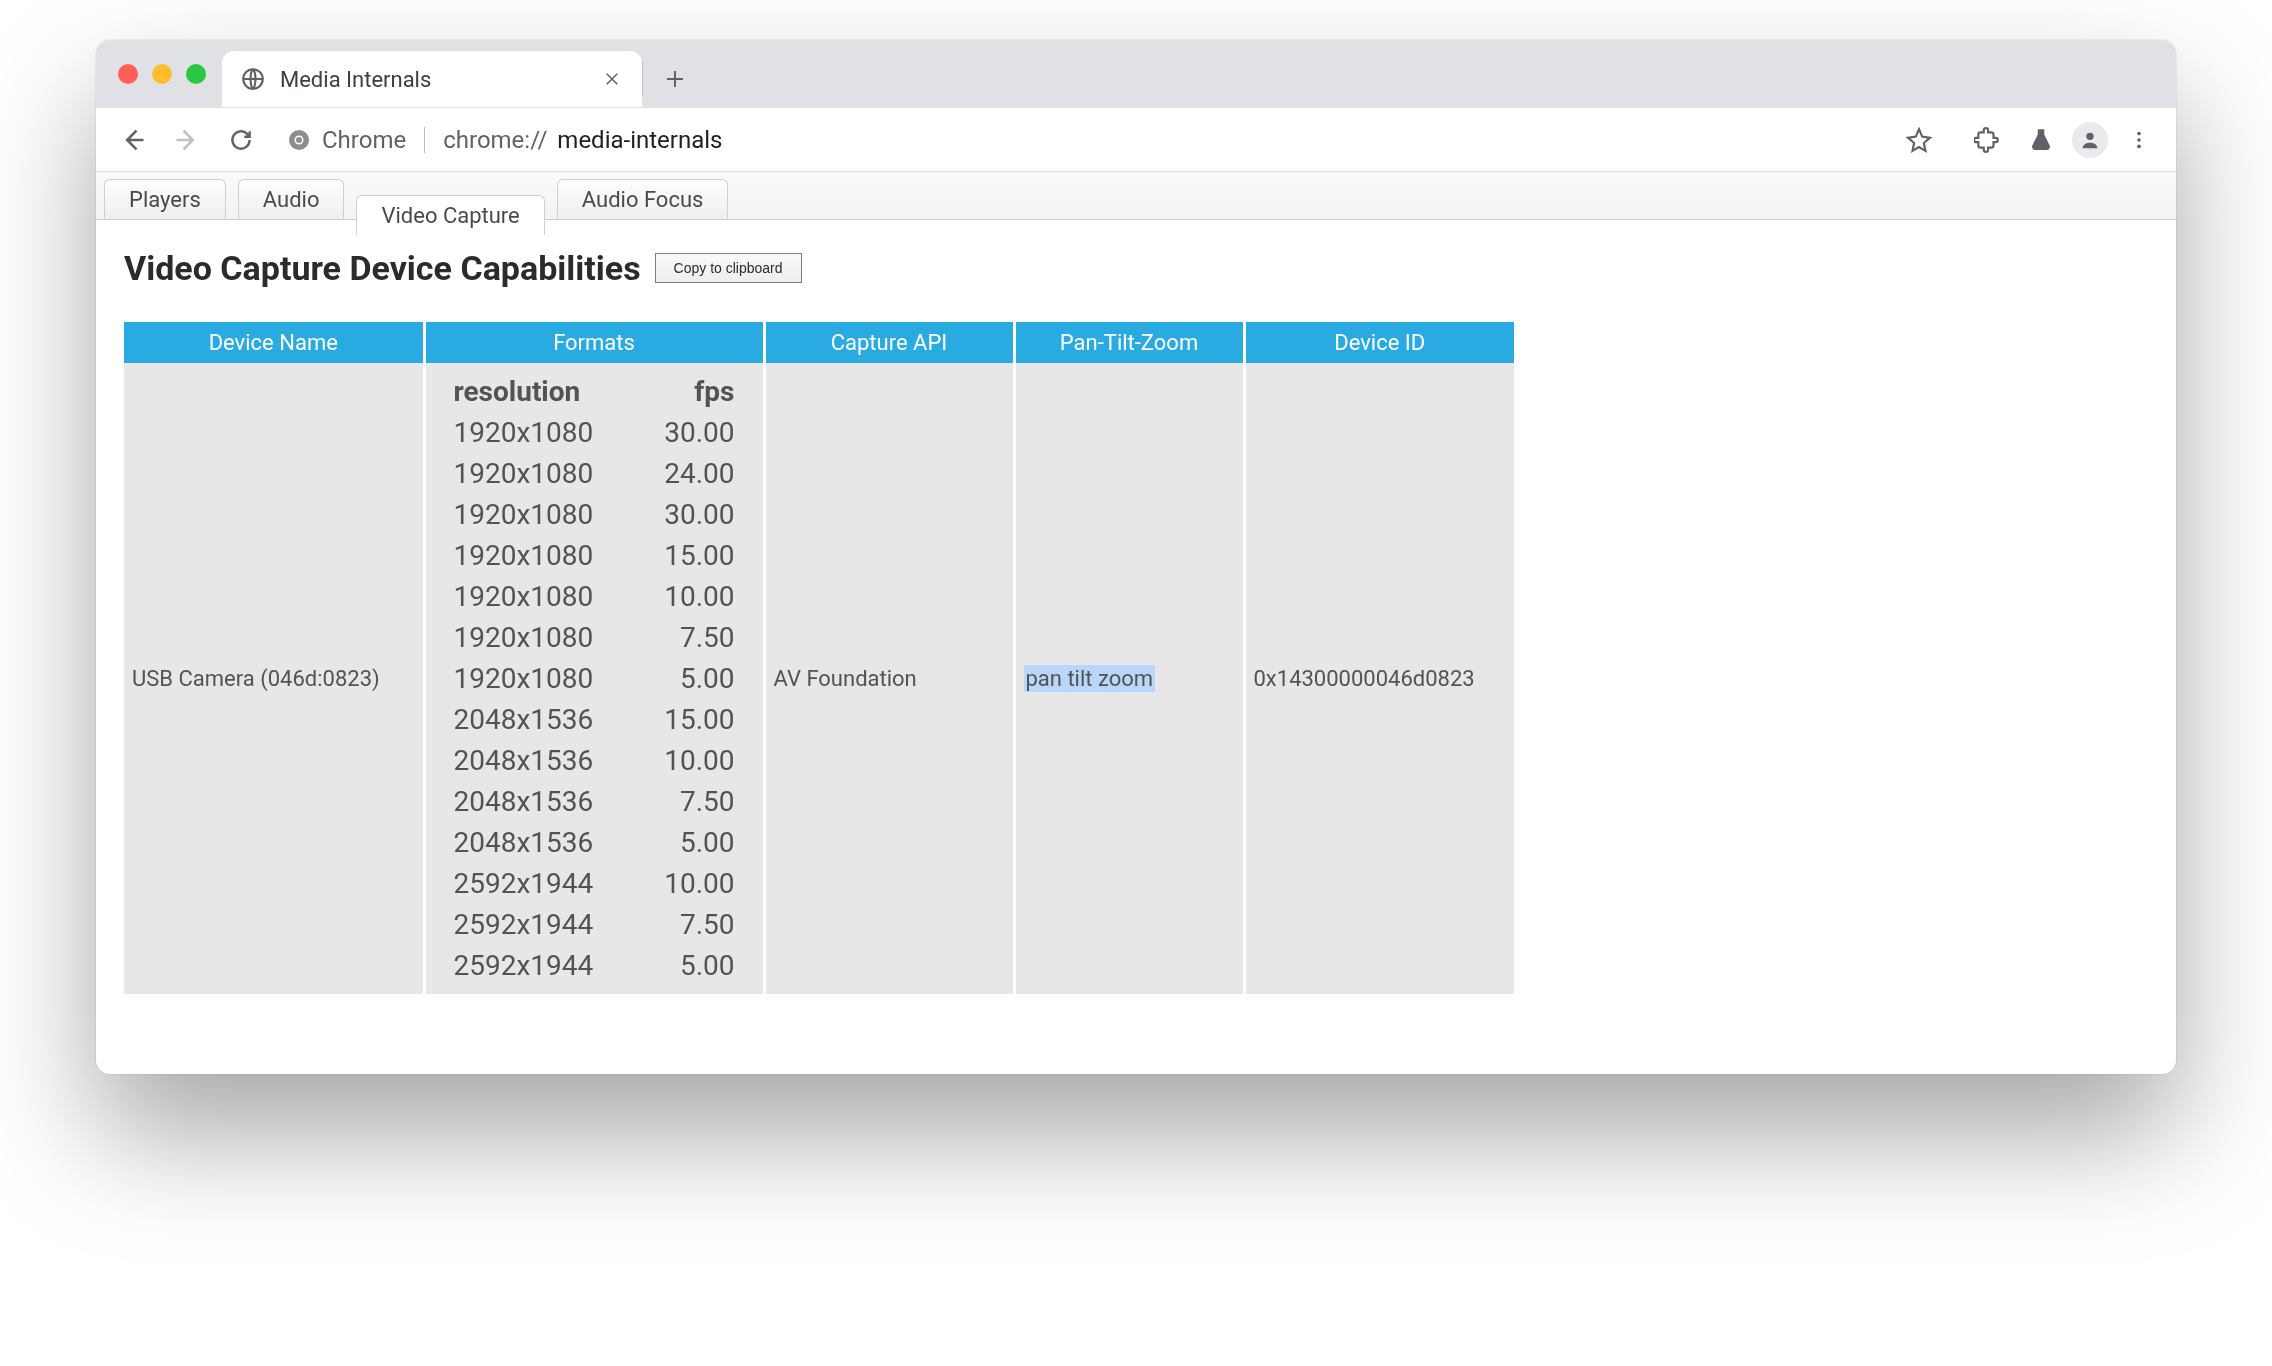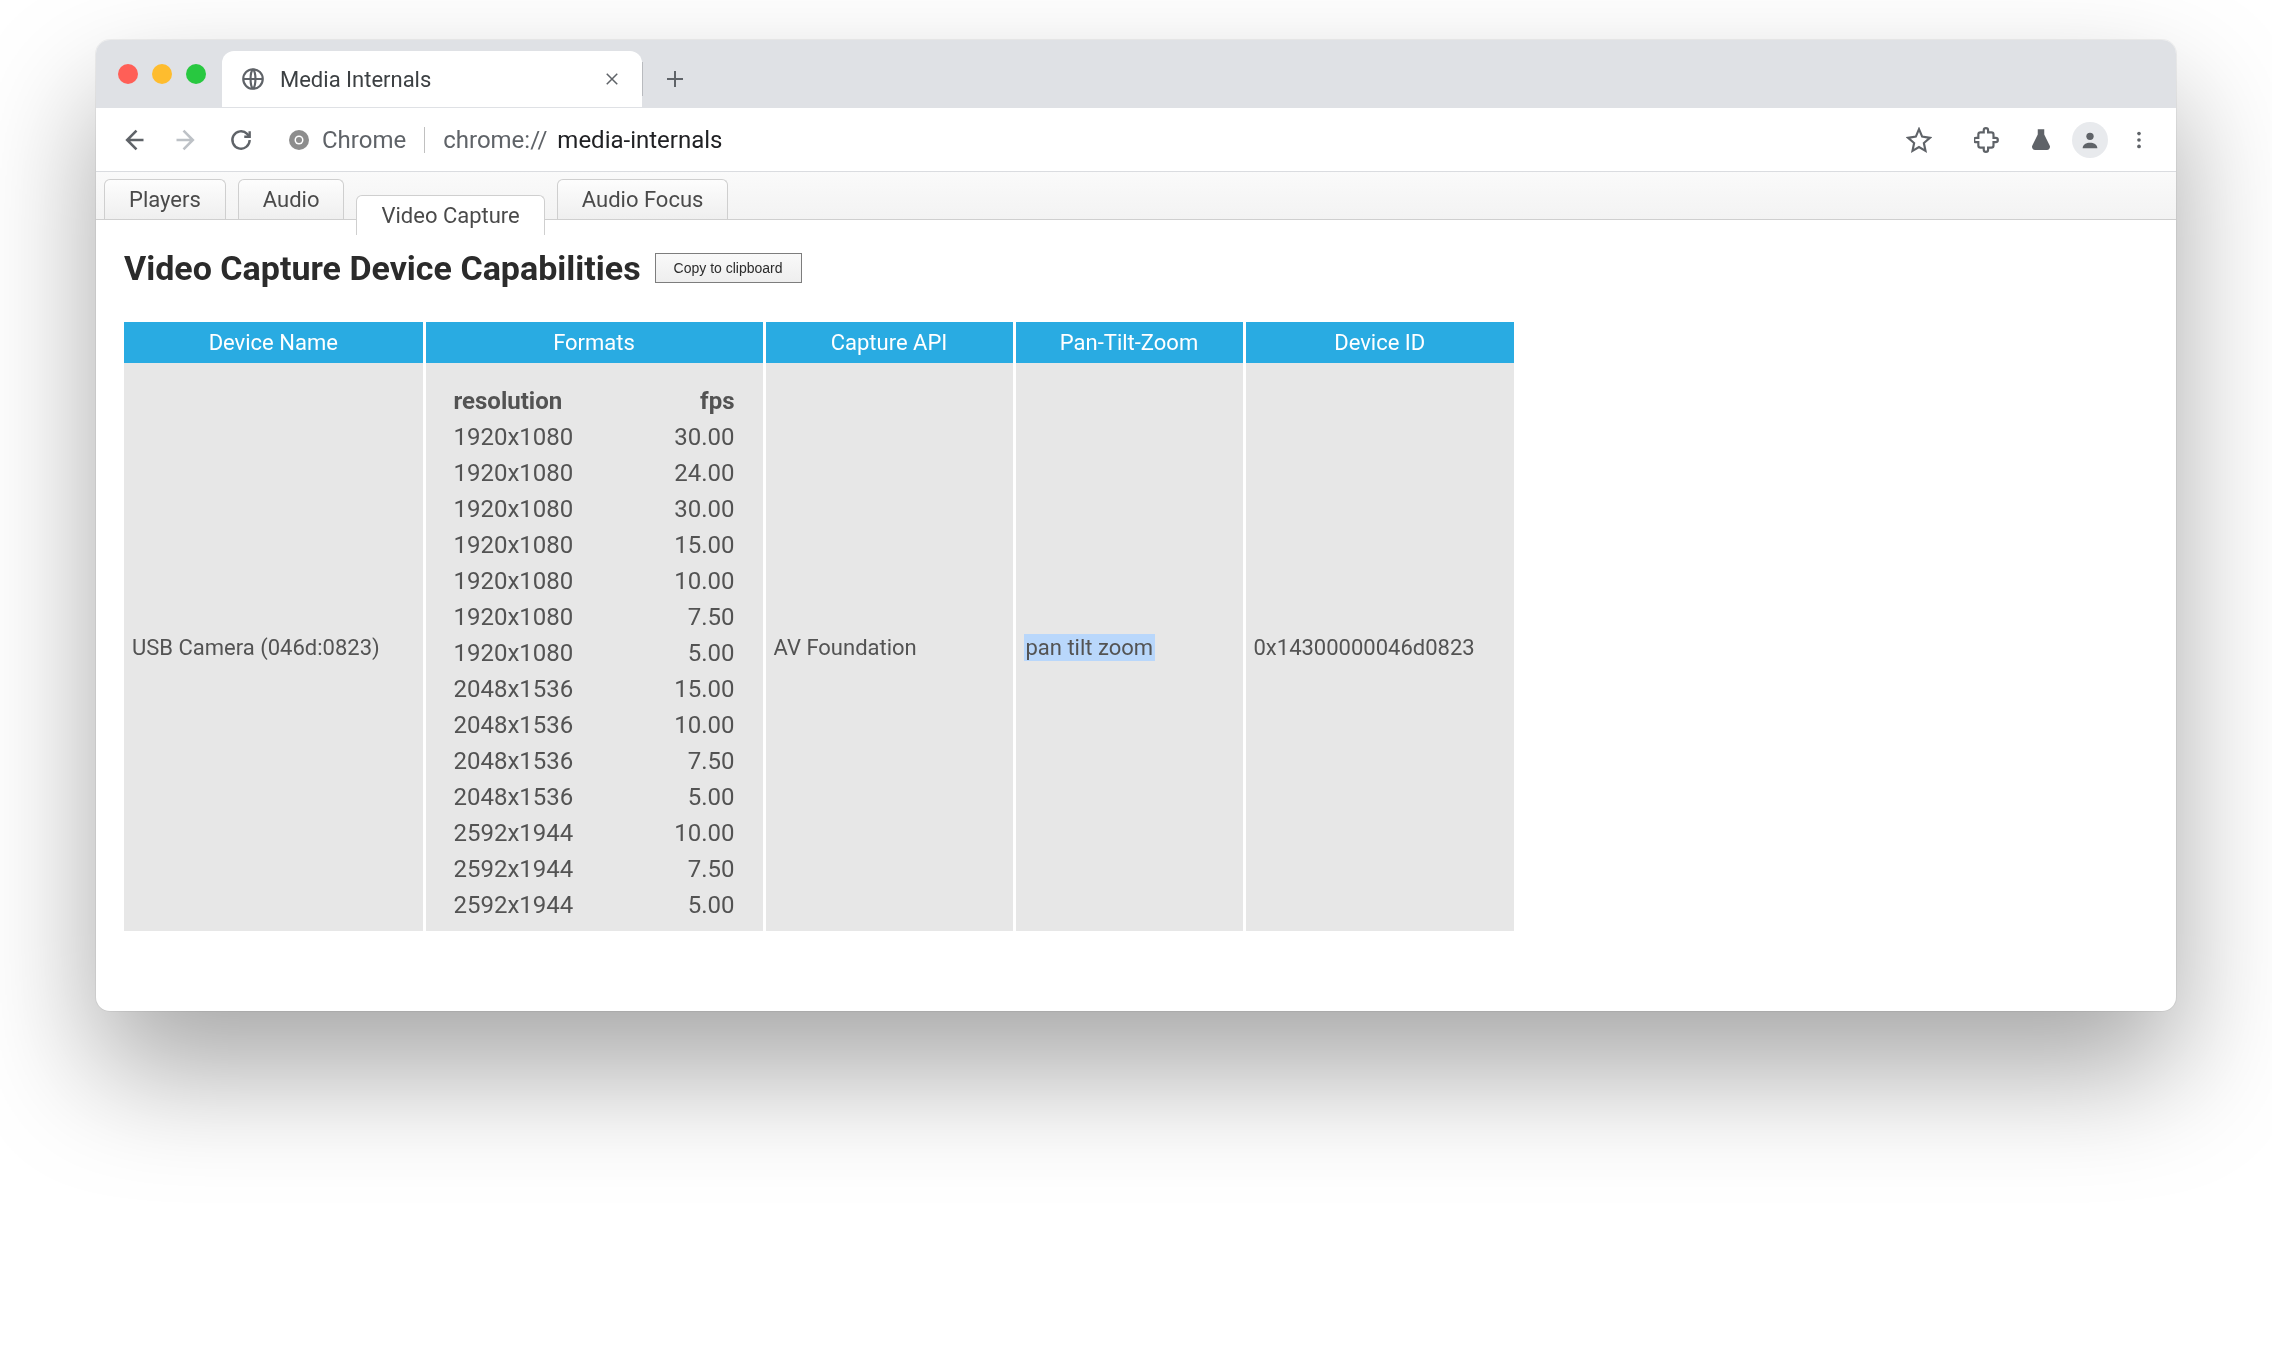--- a/index.html
+++ b/index.html
@@ -193,22 +193,21 @@
     text-align: left;
   }
   table.cap td:last-child { border-right:none; }
   table.cap td.center { text-align:left; }
   table.cap td.valmid { vertical-align: middle; }
 
   
   table.fmt {
     border-collapse: collapse;
     width: 100%;
-    font-size: 24px;
-    margin-top: 12px;
+    font-size: 28px;
   }
   table.fmt th {
     background: transparent;
     color:#535353;
     font-weight:700;
     border:none;
     padding: 4px 28px;
     text-align:left;
   }
   table.fmt th.fps { text-align:right; }

